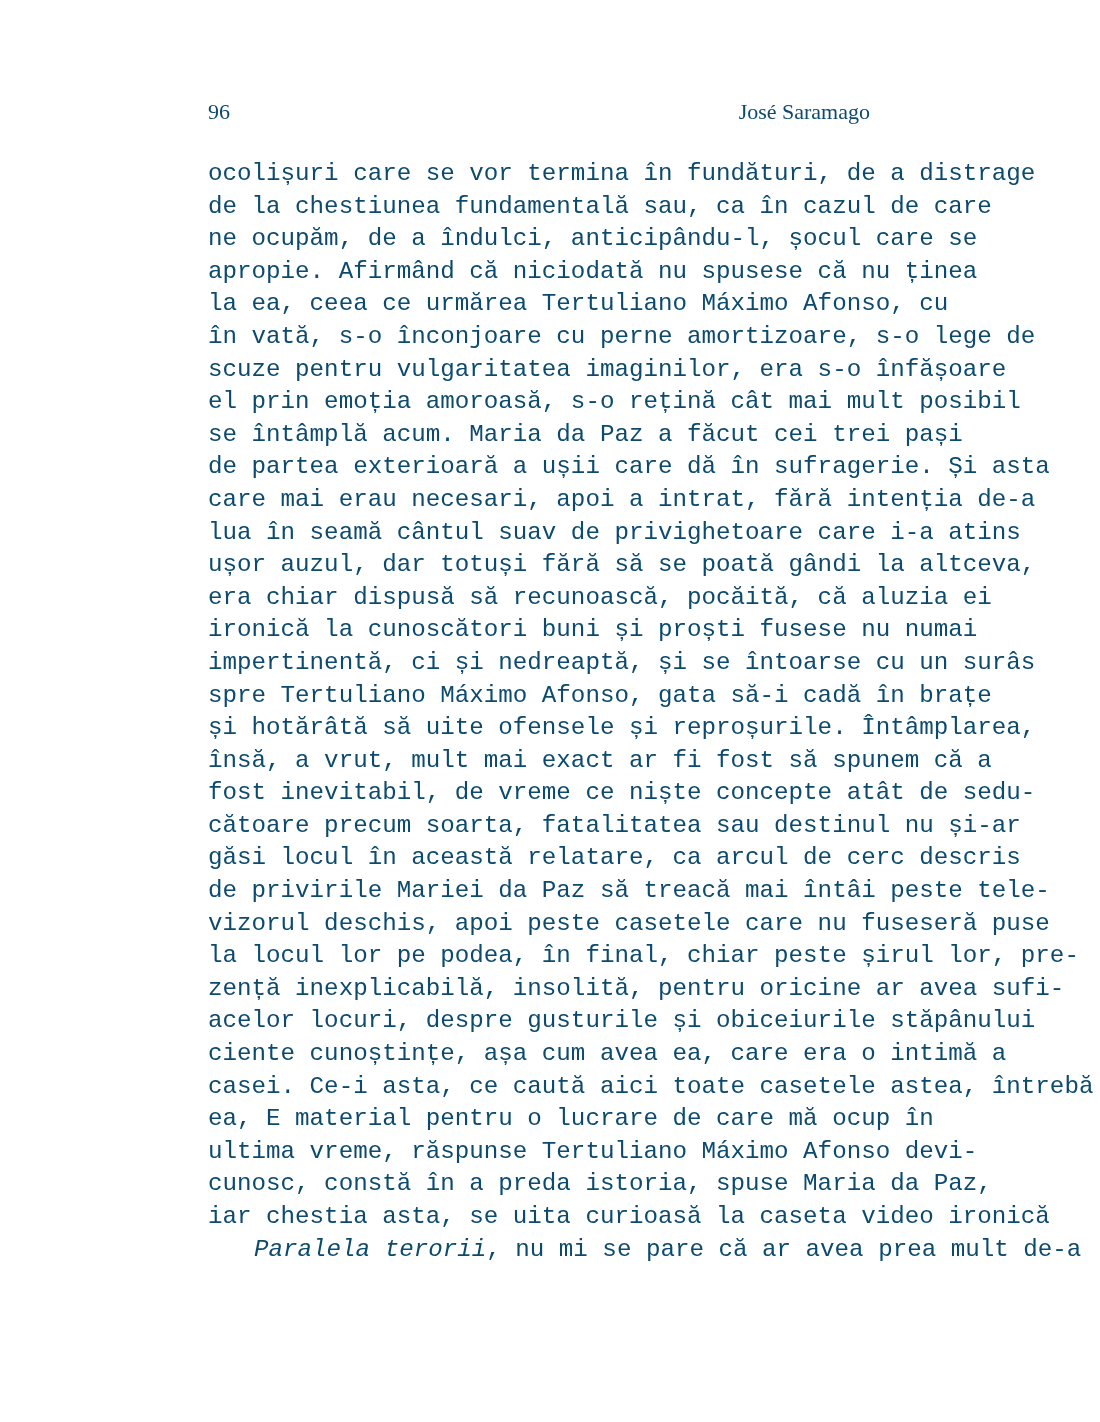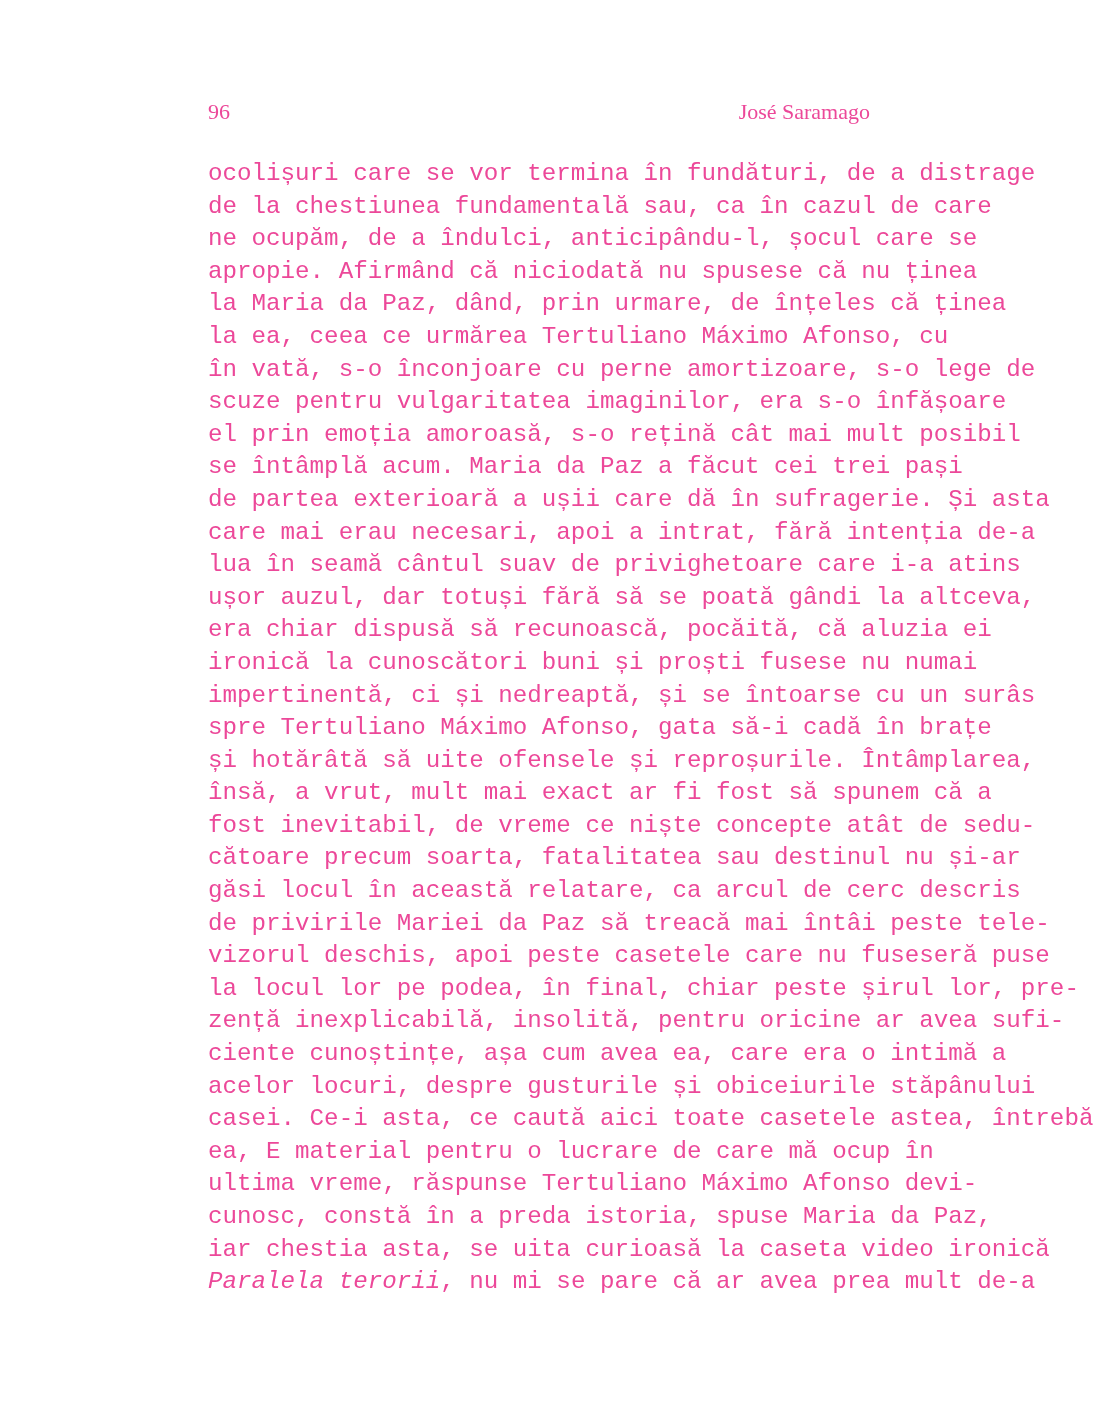--- a/index.html
+++ b/index.html
@@ -1,55 +1,54 @@
 <!DOCTYPE html>
 <html><head>
 <meta charset="utf-8">
 <style>
   html, body { margin: 0; padding: 0; background: #ffffff; }
   body { width: 1100px; height: 1422px; position: relative; overflow: hidden; }
   .page {
     position: absolute; left: 0; top: 0; width: 1100px; height: 1422px;
-    background: #ffffff; color: #ec4899;
+    background: #ffffff; color: #0c4a6e;
     font-family: "DejaVu Serif", "Liberation Serif", serif;
   }
   .running-head {
     position: absolute; left: 208px; width: 662px; top: 96px;
     height: 32px; font-size: 22px; line-height: 32px;
     font-family: "Liberation Serif", "DejaVu Serif", serif;
   }
   .page-number { position: absolute; left: 0; top: 0; }
   .author-name { position: absolute; right: 0; top: 0; }
   .body-text {
     position: absolute; left: 208px; width: 662px; top: 158px;
     font-family: Liberation Mono, monospace;
     font-size: 24.2px; line-height: 32.6px;
   }
   .line {
     display: block; height: 32.6px; white-space: nowrap;
     text-align: justify; text-align-last: justify;
   }
   .line.last { text-align-last: justify; }
-  .line em { font-style: italic; }
+  .line em { font-style: italic; margin-left: 46px; }
 </style>
 </head>
 <body>
 
 <div class="page">
   <div class="running-head">
     <span class="page-number">96</span>
     <span class="author-name">José Saramago</span>
   </div>
 
   <div class="body-text">
     <span class="line">ocolișuri care se vor termina în fundături, de a distrage</span>
     <span class="line">de la chestiunea fundamentală sau, ca în cazul de care</span>
     <span class="line">ne ocupăm, de a îndulci, anticipându-l, șocul care se</span>
     <span class="line">apropie. Afirmând că niciodată nu spusese că nu ținea</span>
-    <span class="line">la Maria da Paz, dând, prin urmare, de înțeles că ținea</span>
     <span class="line">la ea, ceea ce urmărea Tertuliano Máximo Afonso, cu</span>
     <span class="line">în vată, s-o înconjoare cu perne amortizoare, s-o lege de</span>
     <span class="line">scuze pentru vulgaritatea imaginilor, era s-o înfășoare</span>
     <span class="line">el prin emoția amoroasă, s-o rețină cât mai mult posibil</span>
     <span class="line">se întâmplă acum. Maria da Paz a făcut cei trei pași</span>
     <span class="line">de partea exterioară a ușii care dă în sufragerie. Și asta</span>
     <span class="line">care mai erau necesari, apoi a intrat, fără intenția de-a</span>
     <span class="line">lua în seamă cântul suav de privighetoare care i-a atins</span>
     <span class="line">ușor auzul, dar totuși fără să se poată gândi la altceva,</span>
     <span class="line">era chiar dispusă să recunoască, pocăită, că aluzia ei</span>
@@ -58,22 +57,22 @@
     <span class="line">spre Tertuliano Máximo Afonso, gata să-i cadă în brațe</span>
     <span class="line">și hotărâtă să uite ofensele și reproșurile. Întâmplarea,</span>
     <span class="line">însă, a vrut, mult mai exact ar fi fost să spunem că a</span>
     <span class="line">fost inevitabil, de vreme ce niște concepte atât de sedu-</span>
     <span class="line">cătoare precum soarta, fatalitatea sau destinul nu și-ar</span>
     <span class="line">găsi locul în această relatare, ca arcul de cerc descris</span>
     <span class="line">de privirile Mariei da Paz să treacă mai întâi peste tele-</span>
     <span class="line">vizorul deschis, apoi peste casetele care nu fuseseră puse</span>
     <span class="line">la locul lor pe podea, în final, chiar peste șirul lor, pre-</span>
     <span class="line">zență inexplicabilă, insolită, pentru oricine ar avea sufi-</span>
+    <span class="line">acelor locuri, despre gusturile și obiceiurile stăpânului</span>
     <span class="line">ciente cunoștințe, așa cum avea ea, care era o intimă a</span>
-    <span class="line">acelor locuri, despre gusturile și obiceiurile stăpânului</span>
     <span class="line">casei. Ce-i asta, ce caută aici toate casetele astea, întrebă</span>
     <span class="line">ea, E material pentru o lucrare de care mă ocup în</span>
     <span class="line">ultima vreme, răspunse Tertuliano Máximo Afonso devi-</span>
     <span class="line">cunosc, constă în a preda istoria, spuse Maria da Paz,</span>
     <span class="line">iar chestia asta, se uita curioasă la caseta video ironică</span>
     <span class="line last"><em>Paralela terorii</em><span>, nu mi se pare că ar avea prea mult de-a</span></span>
   </div>
 </div>
 
 </body></html>

